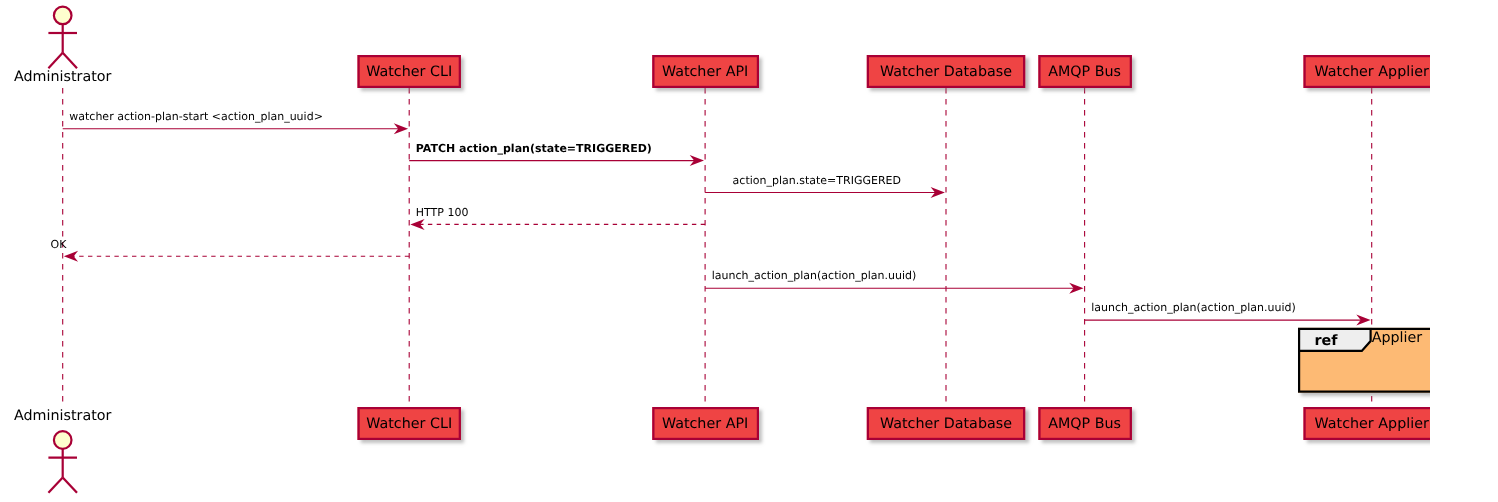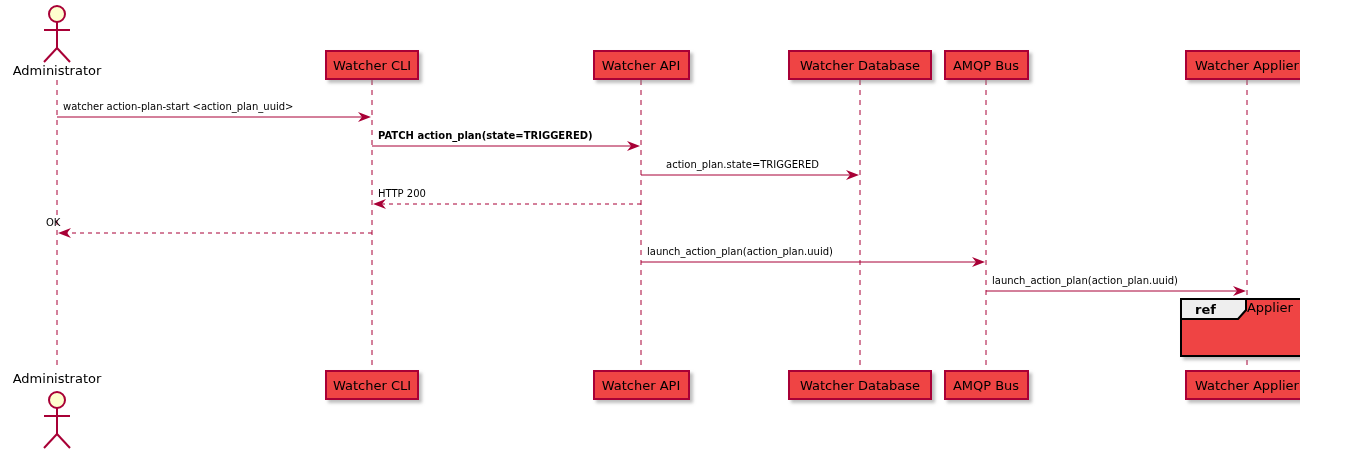--- a/index.html
+++ b/index.html
@@ -44,21 +44,21 @@
     font-size: 10px;
     color: #000000;
     white-space: nowrap;
     height: 16px;
     line-height: 16px;
     text-align: center;
   }
   #refbox {
     position: absolute;
     box-sizing: border-box;
-    background: #ef4444;
+    background: #fdba74;
     border: 2px solid #000000;
     box-shadow: 3px 3px 3px rgba(130,130,130,0.5);
   }
   #ref-tab-svg {
     position: absolute;
     left: -2px; top: -2px;
     display: block;
   }
   .ref-line {
     font-size: 13px;
@@ -119,21 +119,21 @@
       <div class="pbox" style="left: 592.5px; top: 370px; width: 97px;">Watcher API</div>
       <div class="pbox" style="left: 788px; top: 50px; width: 144px;">Watcher Database</div>
       <div class="pbox" style="left: 788px; top: 370px; width: 144px;">Watcher Database</div>
       <div class="pbox" style="left: 943.5px; top: 50px; width: 85px;">AMQP Bus</div>
       <div class="pbox" style="left: 943.5px; top: 370px; width: 85px;">AMQP Bus</div>
       <div class="pbox" style="left: 1184.5px; top: 50px; width: 125px;">Watcher Applier</div>
       <div class="pbox" style="left: 1184.5px; top: 370px; width: 125px;">Watcher Applier</div>
       <div class="msg-label" style="left: 63px; top: 99px;">watcher action-plan-start &lt;action_plan_uuid&gt;</div>
       <div class="msg-label" style="left: 378px; top: 128px; font-weight: bold;">PATCH action_plan(state=TRIGGERED)</div>
       <div class="msg-label" style="left: 647px; top: 157px; margin-left: 19px;">action_plan.state=TRIGGERED</div>
-      <div class="msg-label" style="left: 378px; top: 186px;">HTTP 200</div>
+      <div class="msg-label" style="left: 378px; top: 186px;">HTTP 100</div>
       <div class="msg-label" style="left: 46px; top: 215px;">OK</div>
       <div class="msg-label" style="left: 647px; top: 244px;">launch_action_plan(action_plan.uuid)</div>
       <div class="msg-label" style="left: 992px; top: 273px;">launch_action_plan(action_plan.uuid)</div>
     </div>
 
   <div id="refbox" style="left: 1180px; top: 298px; width: 170px; height: 59px;">
     <svg id="ref-tab-svg" xmlns="http://www.w3.org/2000/svg" width="70" height="24" viewBox="0 0 70 24">
       <polygon points="1,1 66,1 66,12 58,21 1,21" fill="#EEEEEE" stroke="#000000" stroke-width="2"></polygon>
       <text x="15" y="16" font-size="13" font-weight="bold" font-family="DejaVu Sans, sans-serif" fill="#000000">ref</text>
     </svg>

